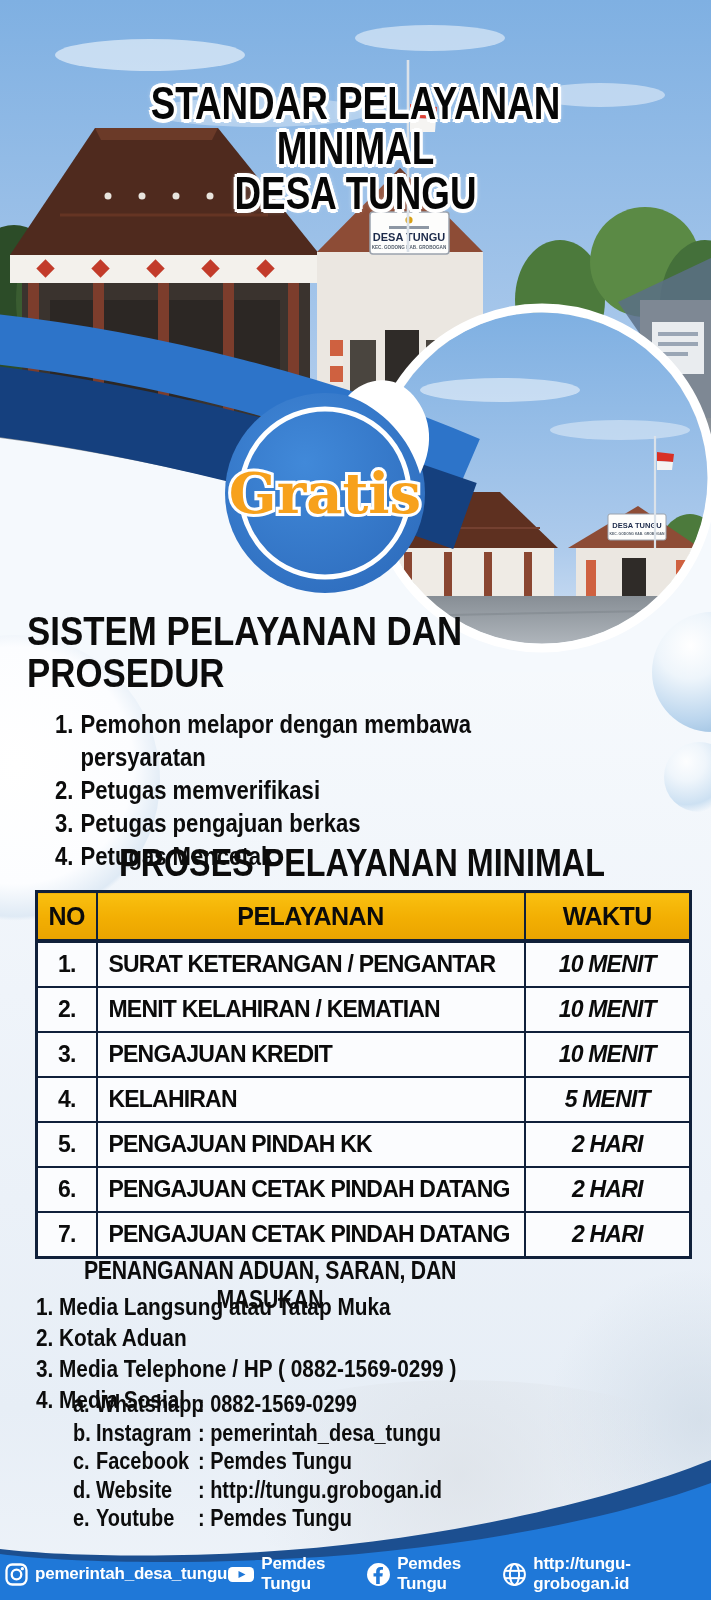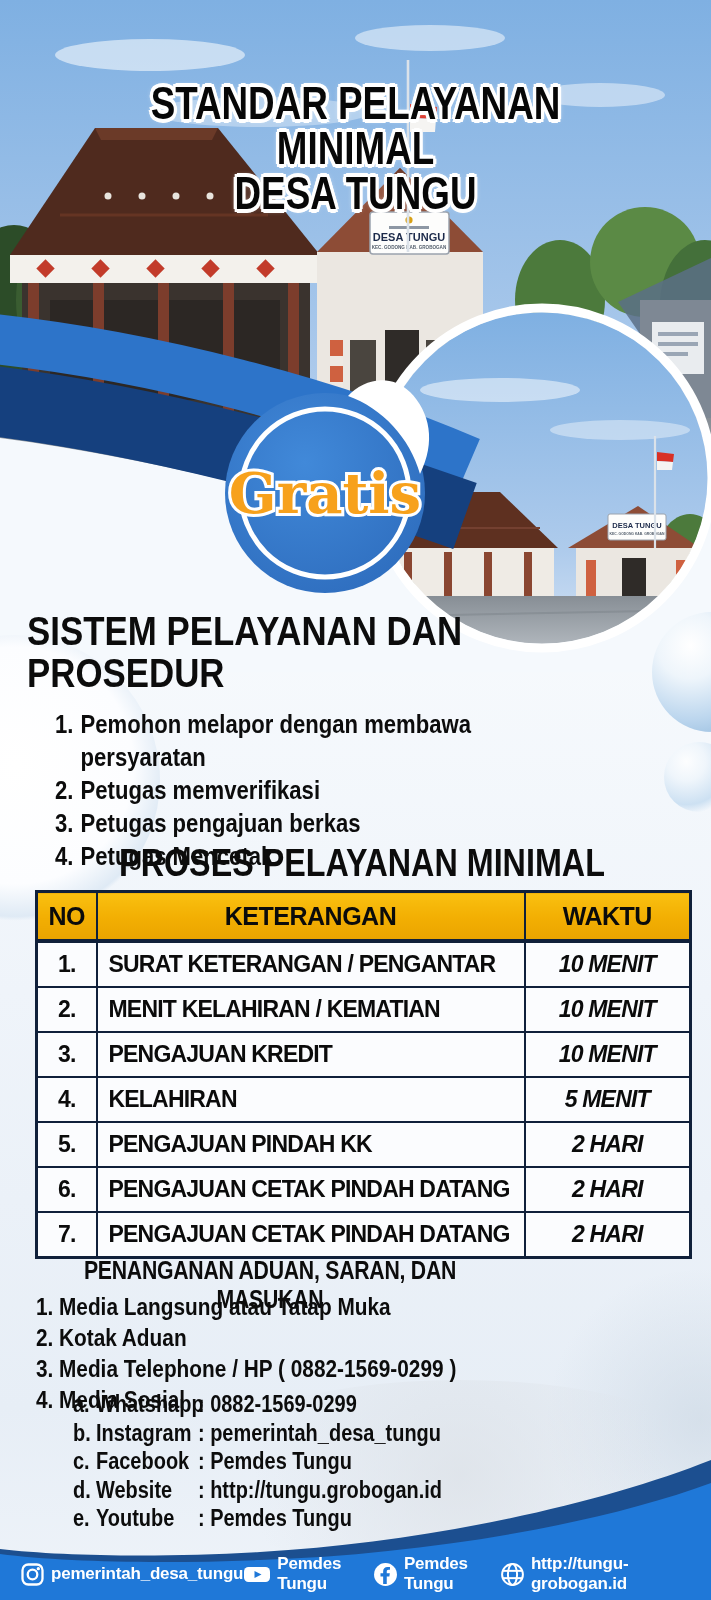--- a/index.html
+++ b/index.html
@@ -51,21 +51,21 @@
 
   .h-aduan{left:0px;top:1256px;width:540px;text-align:center;font-size:25px;font-weight:bold;letter-spacing:-0.3px;}
   .list-aduan{left:36px;top:1291px;width:620px;font-size:24.5px;line-height:31px;font-weight:bold;}
   .list-sosial{left:73px;top:1390px;width:600px;font-size:23.5px;line-height:28.5px;font-weight:bold;}
   .srow{display:flex;}
   .snum{flex:none;width:27px;}
   .slab{flex:none;width:120px;}
 
   .footer-svg{position:absolute;left:0;top:1450px;z-index:5;pointer-events:none;}
   .footerbar{position:absolute;left:0;bottom:3px;width:711px;height:46px;z-index:6;
-     display:flex;align-items:center;justify-content:space-between;padding:0 20px;box-sizing:border-box;}
+     display:flex;align-items:center;justify-content:space-between;padding:0 4px;box-sizing:border-box;}
   .f-item{display:flex;align-items:center;gap:6px;color:#fff;font-weight:bold;font-size:17px;letter-spacing:-0.2px;}
   .f-item svg{display:block;}
 </style>
 </head>
 <body>
 
 <div class="page">
 
   <div class="bubble bubble-left"></div>
   <div class="bubble bubble-r0"></div>
@@ -250,21 +250,21 @@
   <h2 class="sec h-proses narrow-c" style="margin:0;">PROSES PELAYANAN MINIMAL</h2>
   <table class="proses">
     <colgroup>
         <col style="width:60px">
         <col style="width:428px">
         <col style="width:166px">
       </colgroup>
     <thead>
       <tr>
         <th>NO</th>
-        <th>KETERANGAN</th>
+        <th>PELAYANAN</th>
         <th>WAKTU</th>
       </tr>
     </thead>
     <tbody>
       <tr>
           <td class="c-no">1.</td>
           <td class="c-pel">SURAT KETERANGAN / PENGANTAR</td>
           <td class="c-wak">10 MENIT</td>
         </tr>
       <tr>

